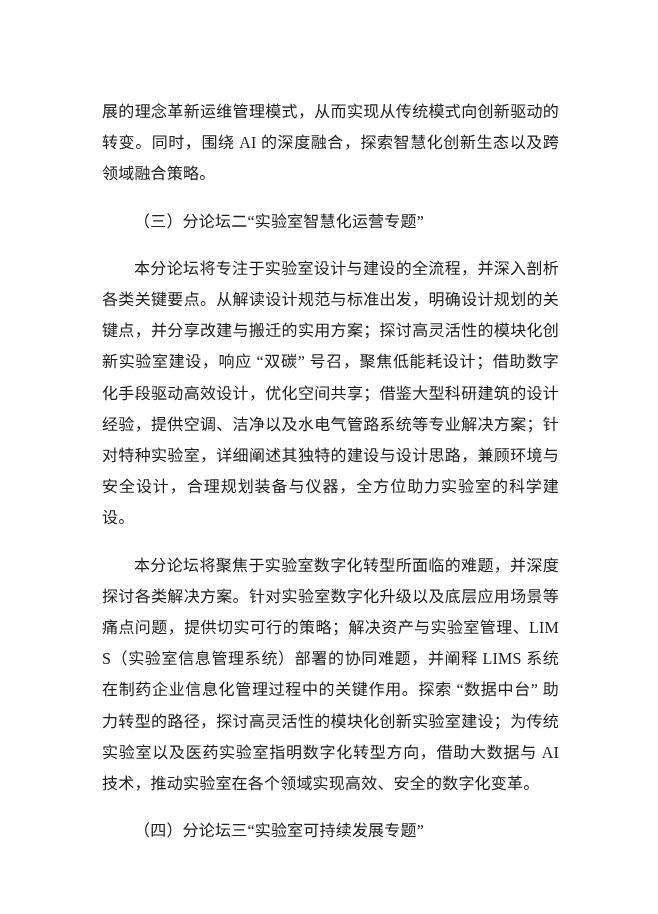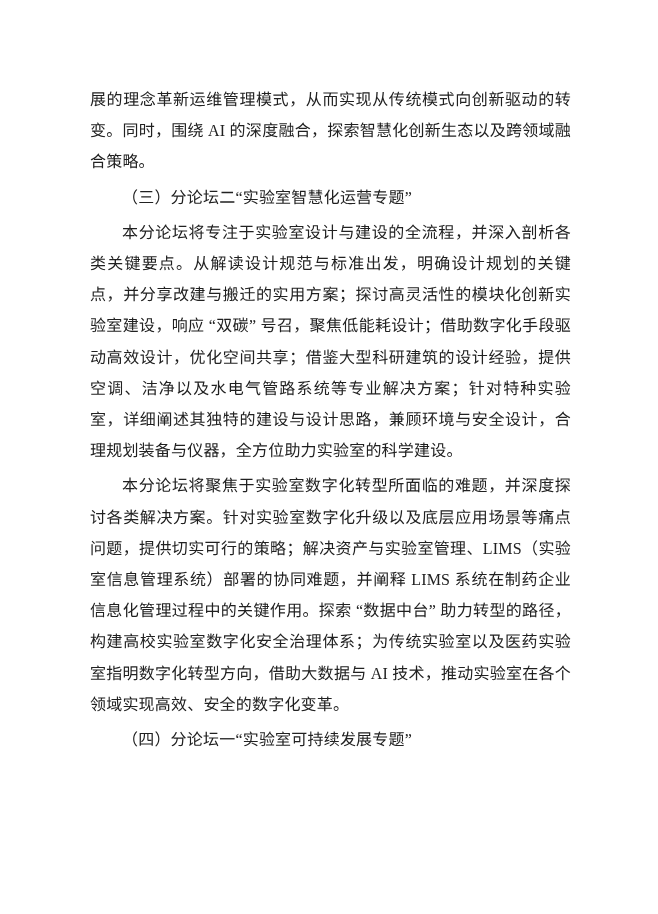--- a/index.html
+++ b/index.html
@@ -17,21 +17,21 @@
     position: absolute;
     top: 0;
     left: 0;
     width: 658px;
     height: 914px;
     background: #ffffff;
     box-sizing: border-box;
     padding: 80px 83px 0 86px;
   }
   .para {
-    margin: 4px;
+    margin: 16px;
     padding: 0;
     font-family: "Liberation Serif", "DejaVu Serif", serif;
     font-size: 16px;
     line-height: 31.2px;
     color: #212121;
     text-align: justify;
     text-justify: inter-ideograph;
     text-indent: 2em;
     word-break: break-all;
     letter-spacing: 0.2px;
@@ -44,17 +44,17 @@
 <body>
 
 <div class="page">
   <p class="para no-indent">展的理念革新运维管理模式，从而实现从传统模式向创新驱动的转变。同时，围绕 AI 的深度融合，探索智慧化创新生态以及跨领域融合策略。</p>
 
 
   <p class="para">（三）分论坛二“实验室智慧化运营专题”</p>
 
   <p class="para">本分论坛将专注于实验室设计与建设的全流程，并深入剖析各类关键要点。从解读设计规范与标准出发，明确设计规划的关键点，并分享改建与搬迁的实用方案；探讨高灵活性的模块化创新实验室建设，响应 “双碳” 号召，聚焦低能耗设计；借助数字化手段驱动高效设计，优化空间共享；借鉴大型科研建筑的设计经验，提供空调、洁净以及水电气管路系统等专业解决方案；针对特种实验室，详细阐述其独特的建设与设计思路，兼顾环境与安全设计，合理规划装备与仪器，全方位助力实验室的科学建设。</p>
 
-  <p class="para">本分论坛将聚焦于实验室数字化转型所面临的难题，并深度探讨各类解决方案。针对实验室数字化升级以及底层应用场景等痛点问题，提供切实可行的策略；解决资产与实验室管理、LIMS（实验室信息管理系统）部署的协同难题，并阐释 LIMS 系统在制药企业信息化管理过程中的关键作用。探索 “数据中台” 助力转型的路径，构建高校实验室数字化安全治理体系；为传统实验室以及医药实验室指明数字化转型方向，借助大数据与 AI 技术，推动实验室在各个领域实现高效、安全的数字化变革。</p>
+  <p class="para">本分论坛将聚焦于实验室数字化转型所面临的难题，并深度探讨各类解决方案。针对实验室数字化升级以及底层应用场景等痛点问题，提供切实可行的策略；解决资产与实验室管理、LIMS（实验室信息管理系统）部署的协同难题，并阐释 LIMS 系统在制药企业信息化管理过程中的关键作用。探索 “数据中台” 助力转型的路径，探讨高灵活性的模块化创新实验室建设；为传统实验室以及医药实验室指明数字化转型方向，借助大数据与 AI 技术，推动实验室在各个领域实现高效、安全的数字化变革。</p>
 
-  <p class="para">（四）分论坛一“实验室可持续发展专题”</p>
+  <p class="para">（四）分论坛三“实验室可持续发展专题”</p>
 
 </div>
 
 </body></html>

